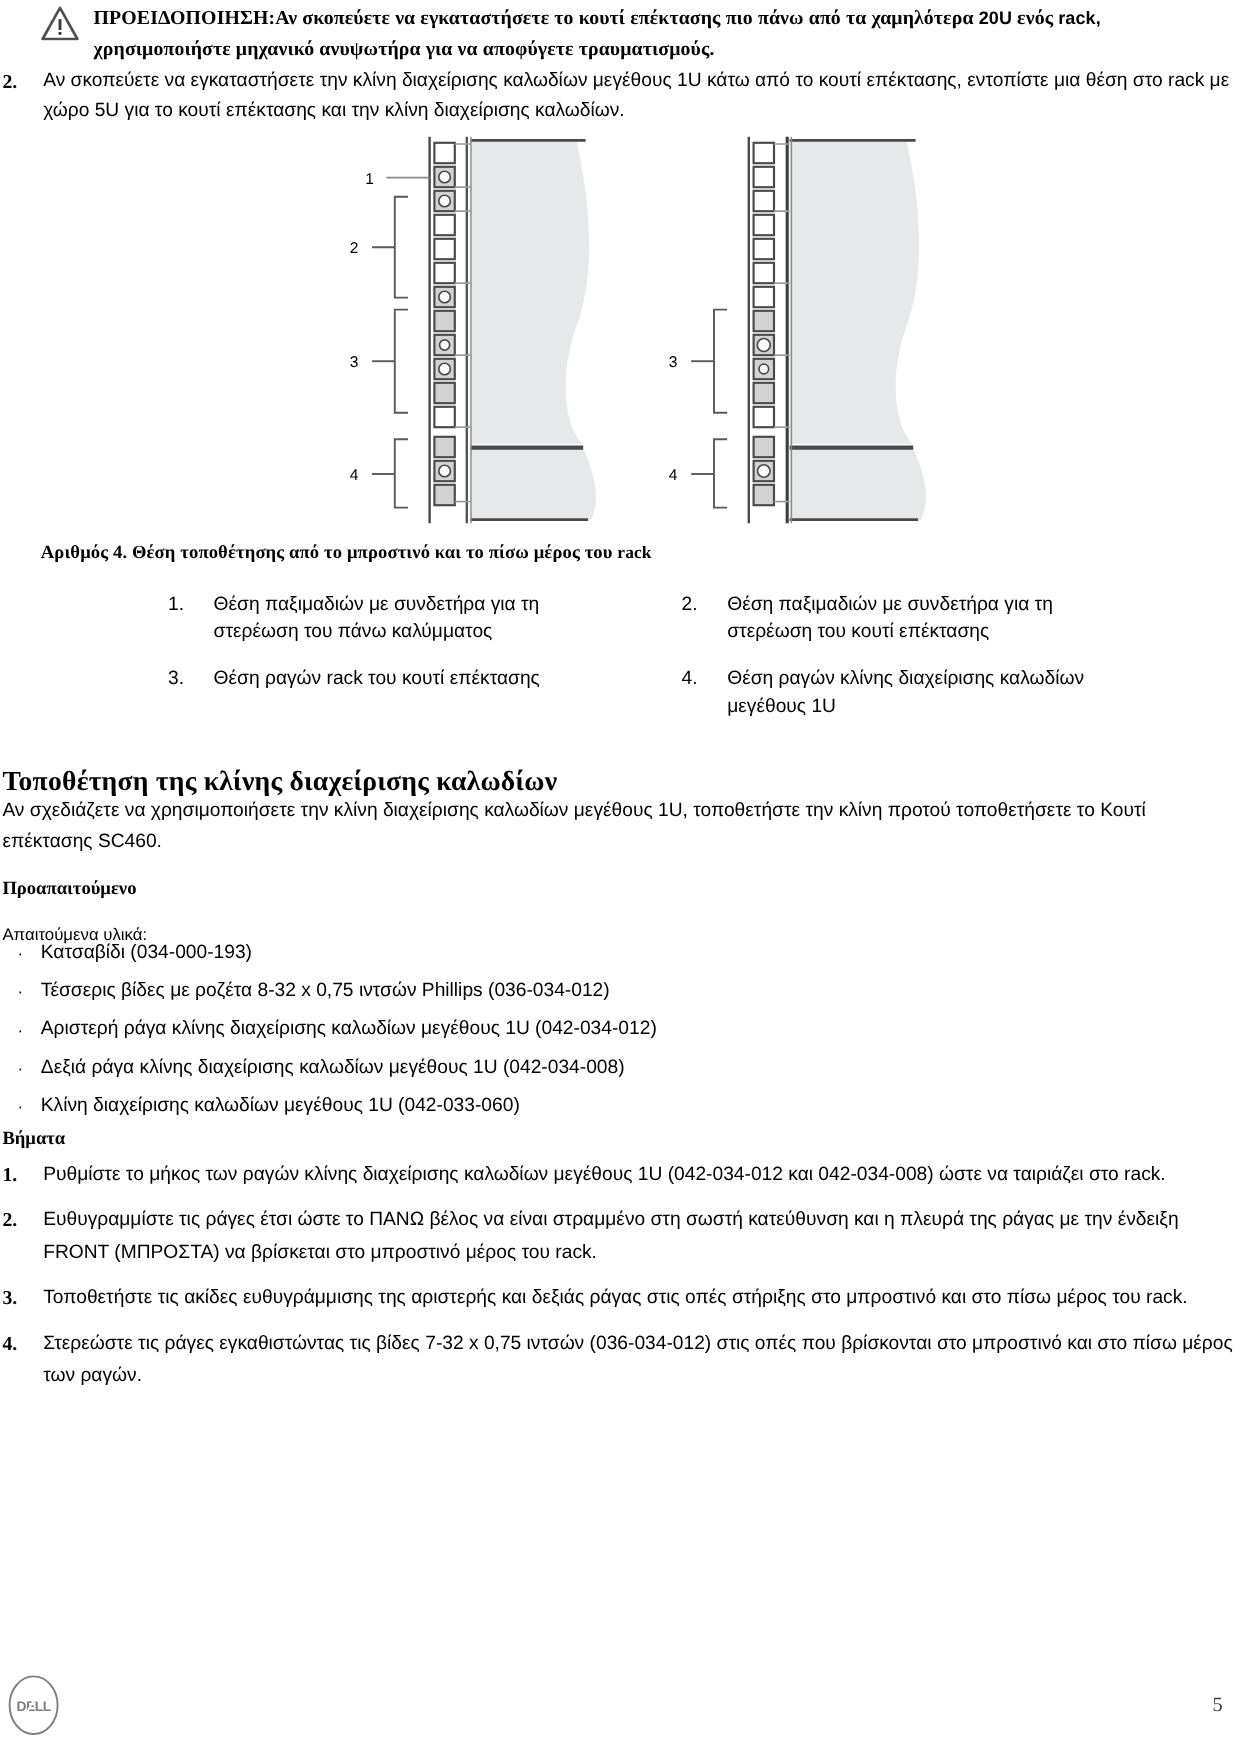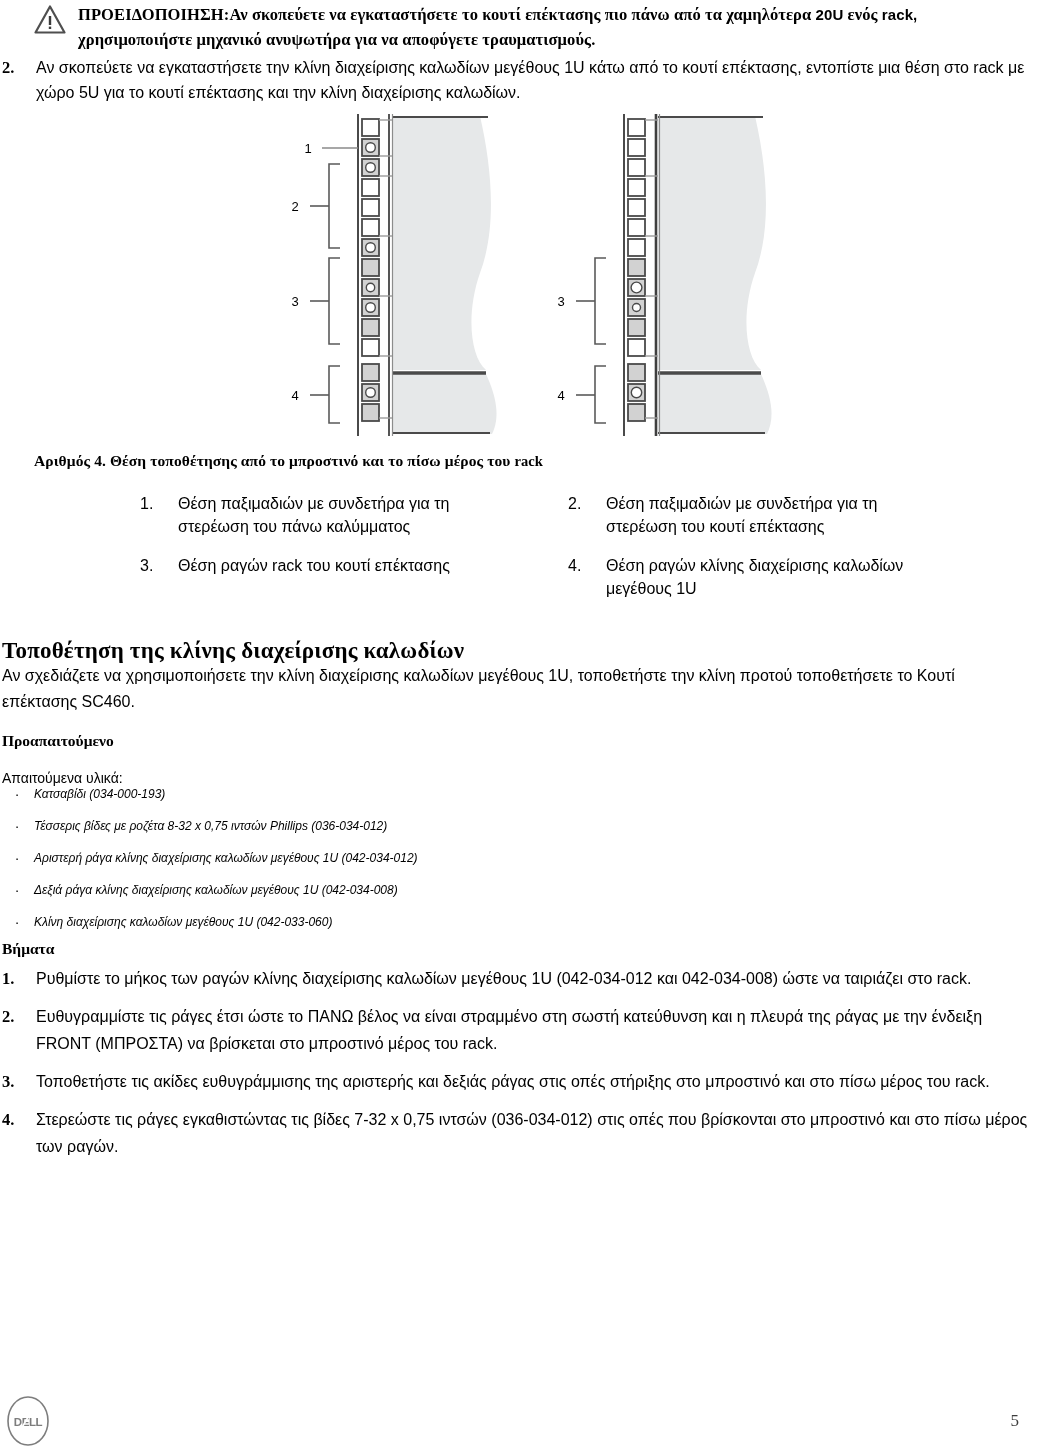--- a/index.html
+++ b/index.html
@@ -190,23 +190,22 @@
   .bullet-item .dot {
     flex: 0 0 34px;
     width: 34px;
     text-align: center;
     font-size: 14px;
     line-height: 24px;
     color: #000;
   }
   .bullet-item .btext {
     flex: 1 1 auto;
-    font-size: 12px;
+    font-size: 16px;
     line-height: 24px;
-    font-style: italic;
   }
 
   .subheading-steps {
     position: absolute;
     left: 2px;
     top: 940px;
     font-family: "Liberation Serif", serif;
     font-weight: bold;
     font-size: 15.5px;
   }

